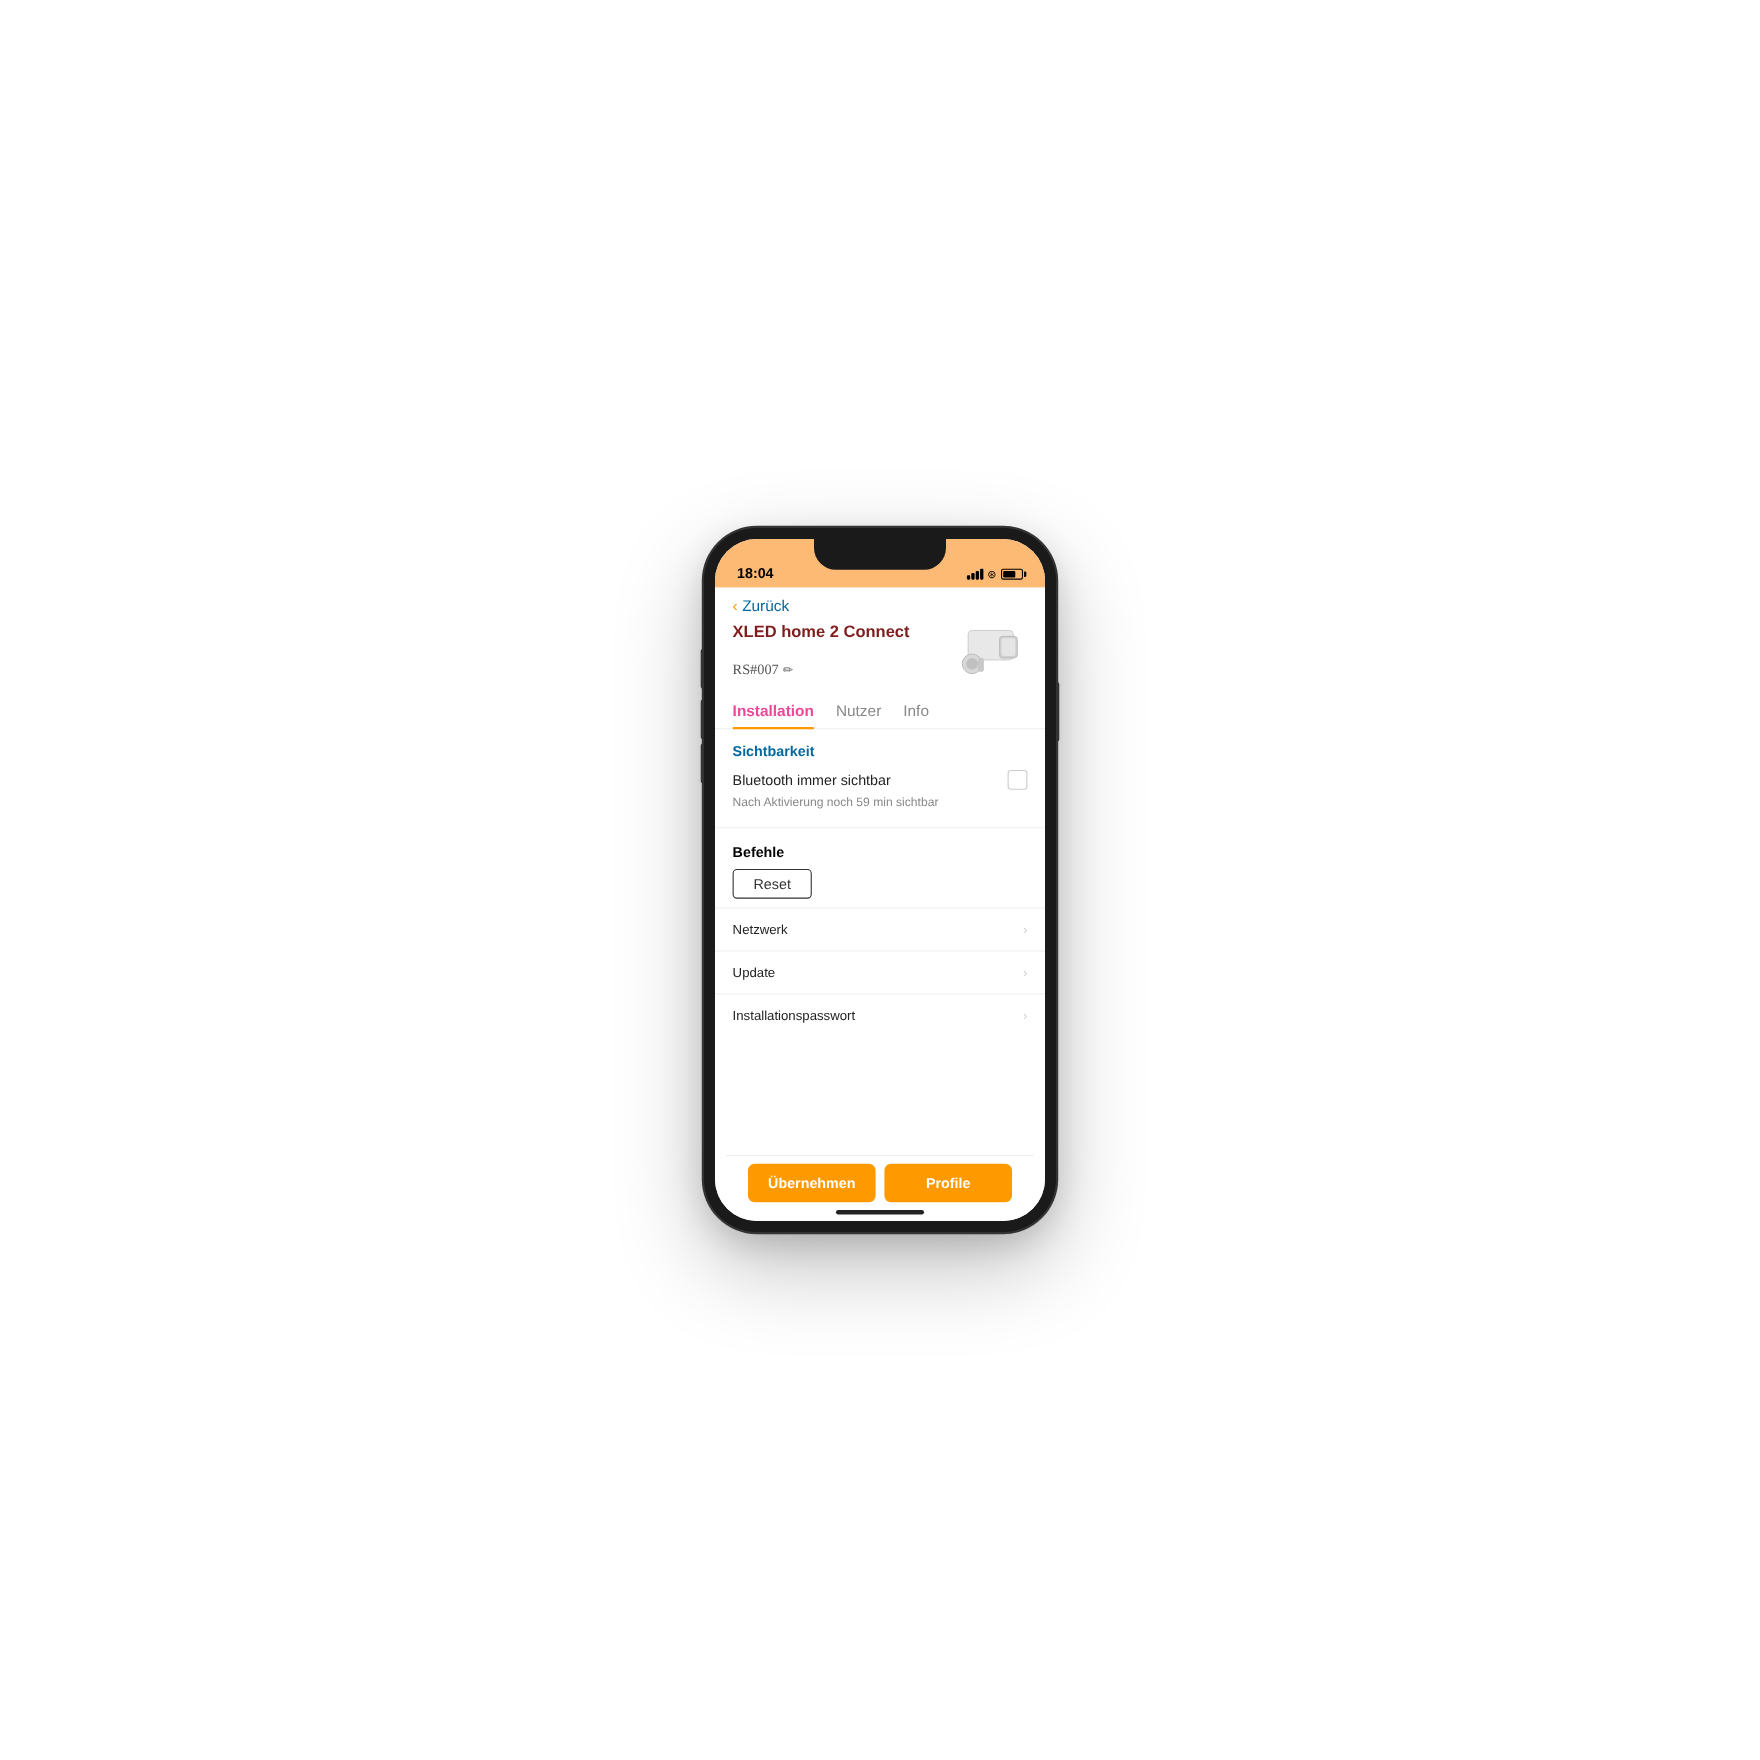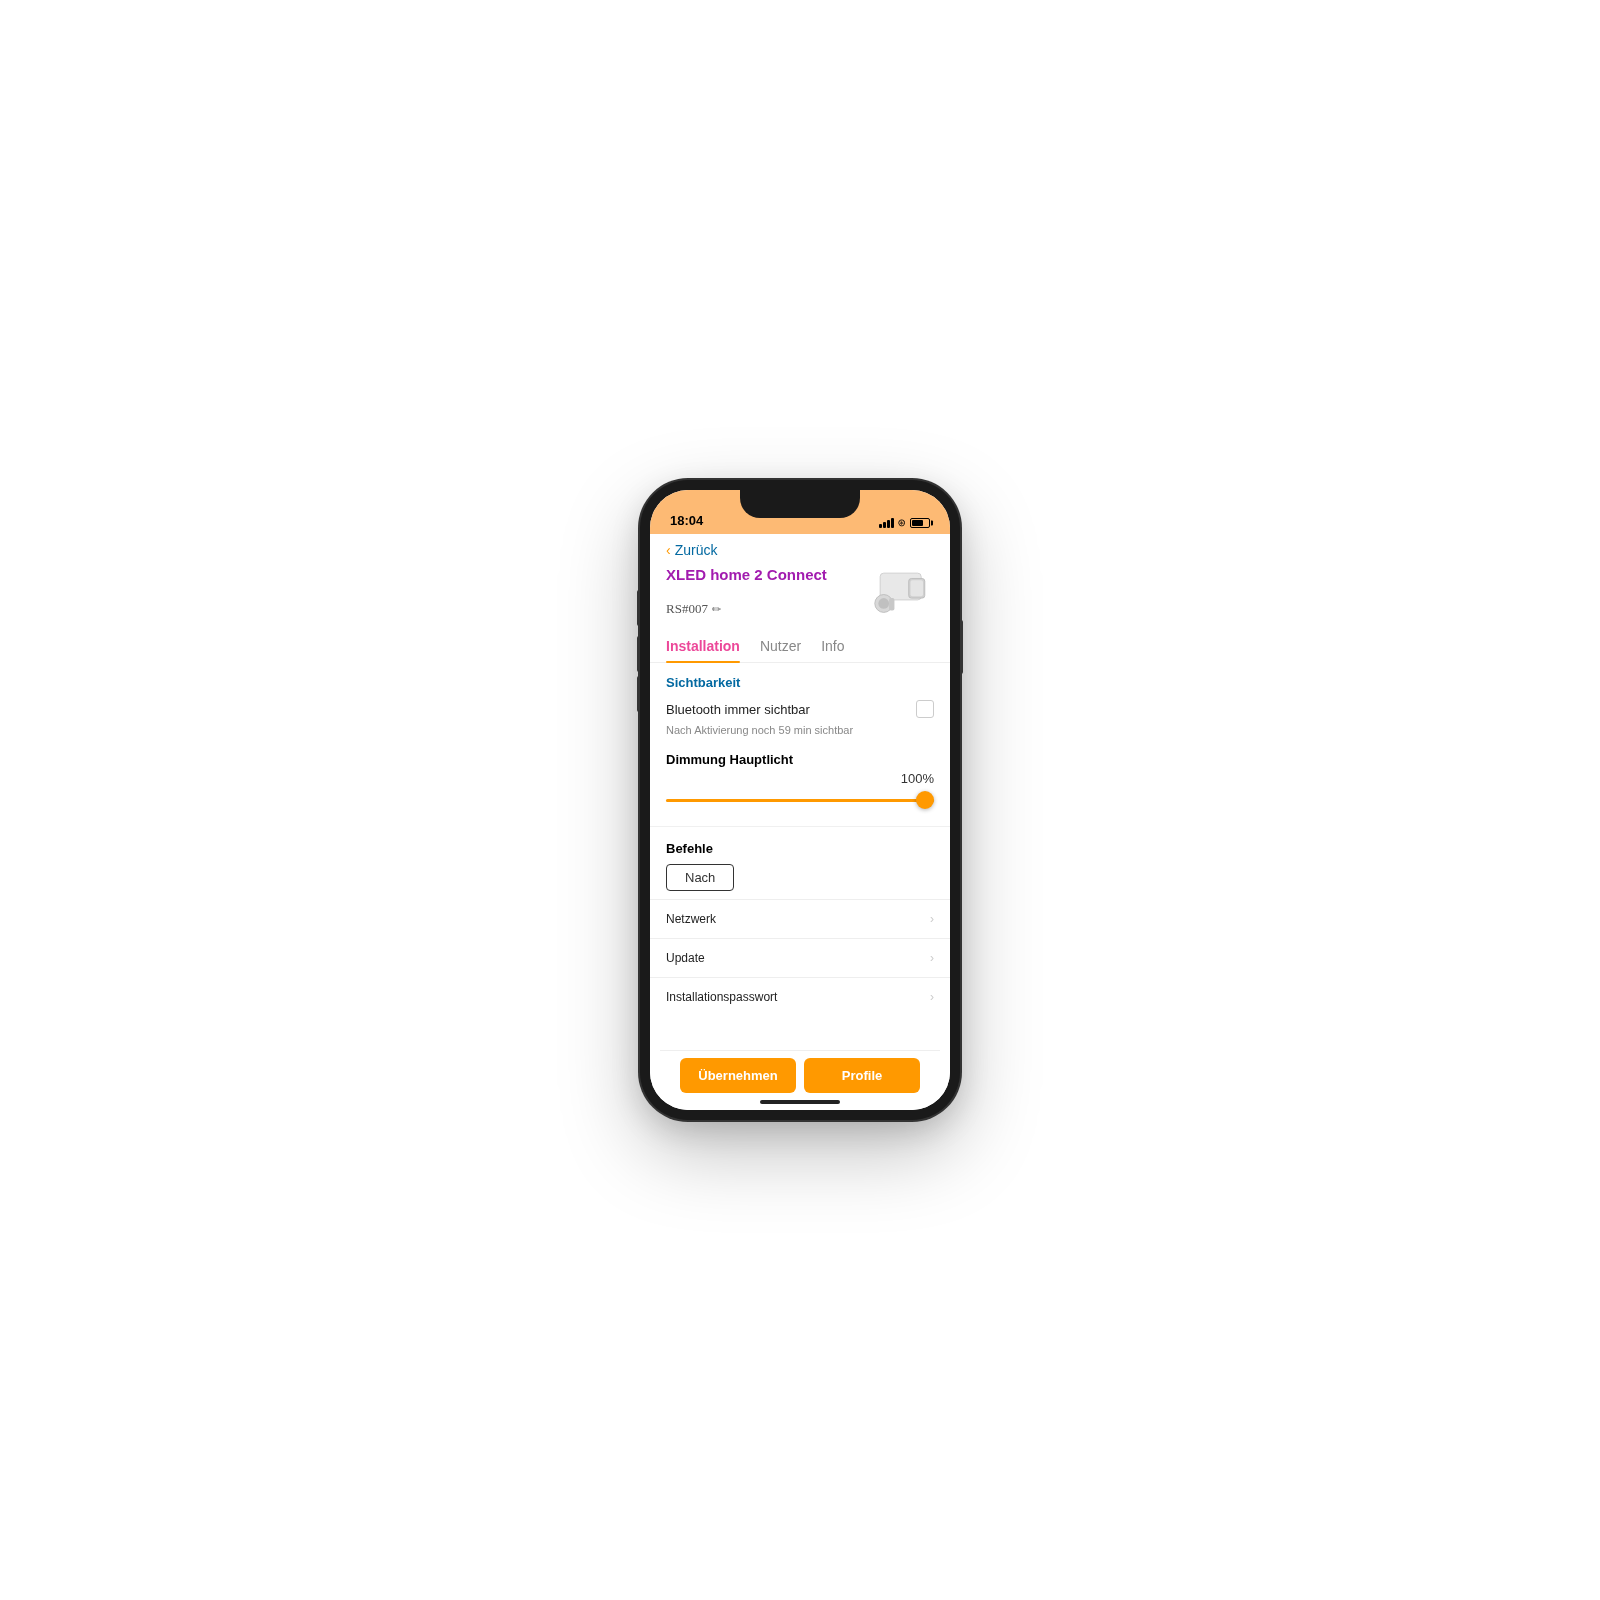--- a/index.html
+++ b/index.html
@@ -180,21 +180,21 @@
     .header-row {
       display: flex;
       align-items: flex-start;
       justify-content: space-between;
       padding: 4px 16px 8px;
     }
     .device-info {}
     .device-name {
       font-size: 15px;
       font-weight: 700;
-      color: #a21caf;
+      color: #7f1d1d;
     }
     .device-id {
       font-size: 13px;
       color: #555;
       display: flex;
       align-items: center;
       gap: 4px;
       margin-top: 18px;
       font-family: Liberation Serif, serif;
     }
@@ -483,36 +483,26 @@
         </div>
       </div>
 
       <div class="section-title">Sichtbarkeit</div>
       <div class="setting-row">
         <span class="setting-label">Bluetooth immer sichtbar</span>
         <div class="checkbox-box"></div>
       </div>
       <div class="setting-sublabel">Nach Aktivierung noch 59 min sichtbar</div>
 
-      <div class="dimmer-section">
-        <div class="dimmer-title">Dimmung Hauptlicht</div>
-        <div class="dimmer-value">100%</div>
-        <div class="slider-container">
-          <div class="slider-track">
-            <div class="slider-fill"></div>
-          </div>
-          <div class="slider-thumb"></div>
-        </div>
-      </div>
 
       <div class="divider"></div>
 
       <div class="commands-section">
         <div class="commands-title">Befehle</div>
-        <button class="reset-btn">Nach</button>
+        <button class="reset-btn">Reset</button>
       </div>
 
       <div class="menu-row">
         <span class="menu-row-label">Netzwerk</span>
         <span class="chevron-right">›</span>
       </div>
       <div class="menu-row">
         <span class="menu-row-label">Update</span>
         <span class="chevron-right">›</span>
       </div>

